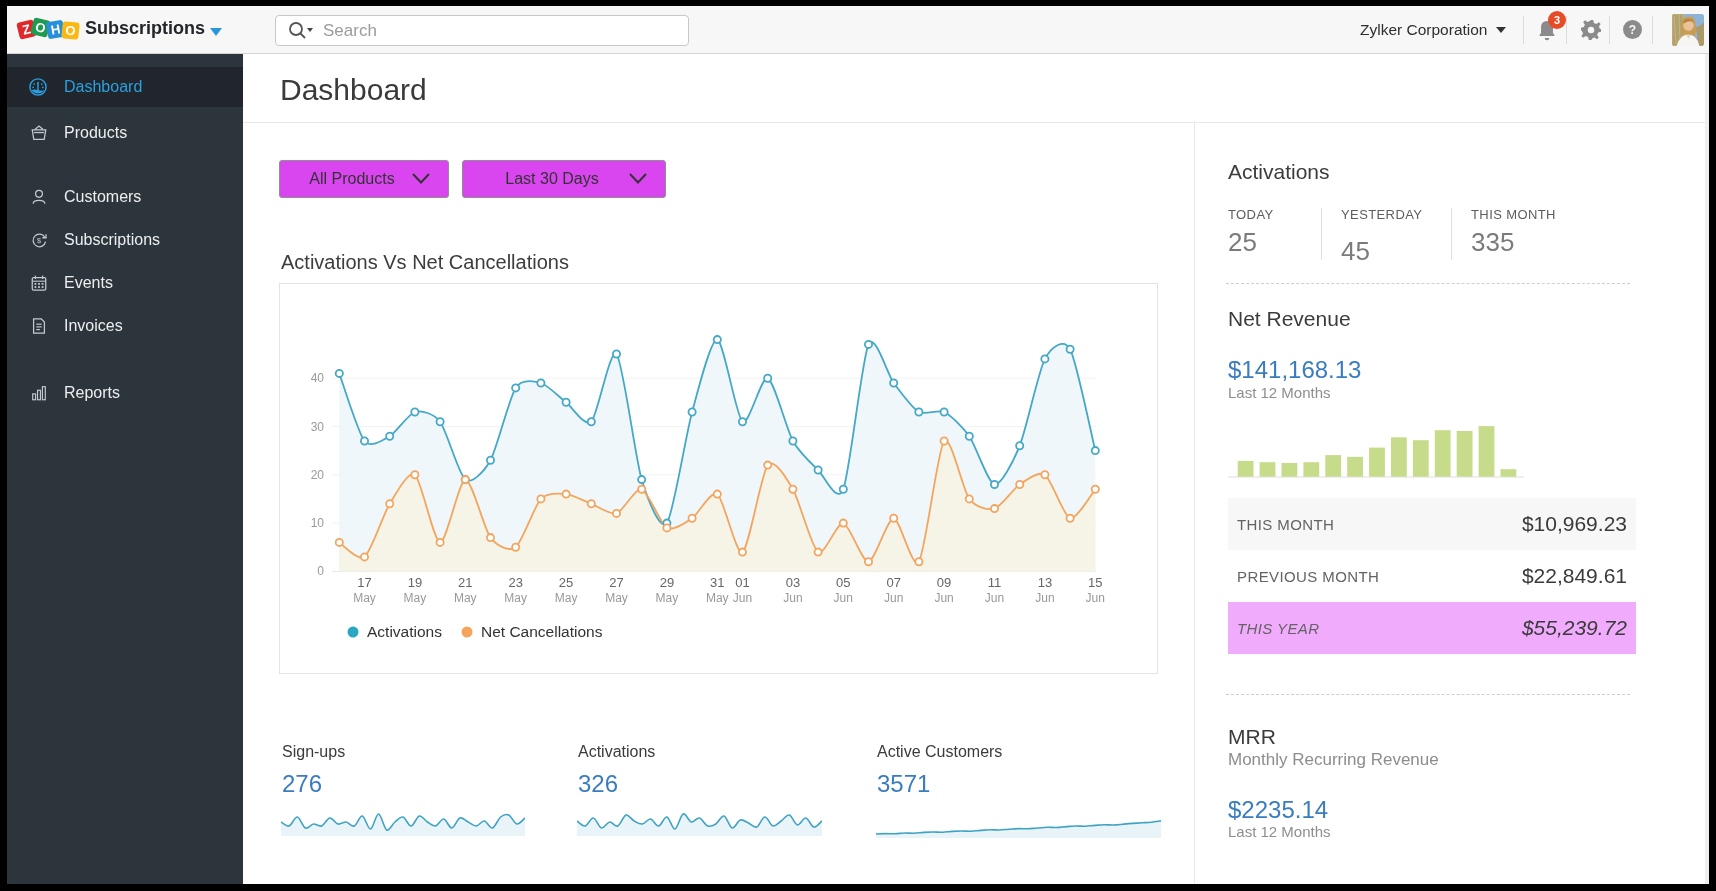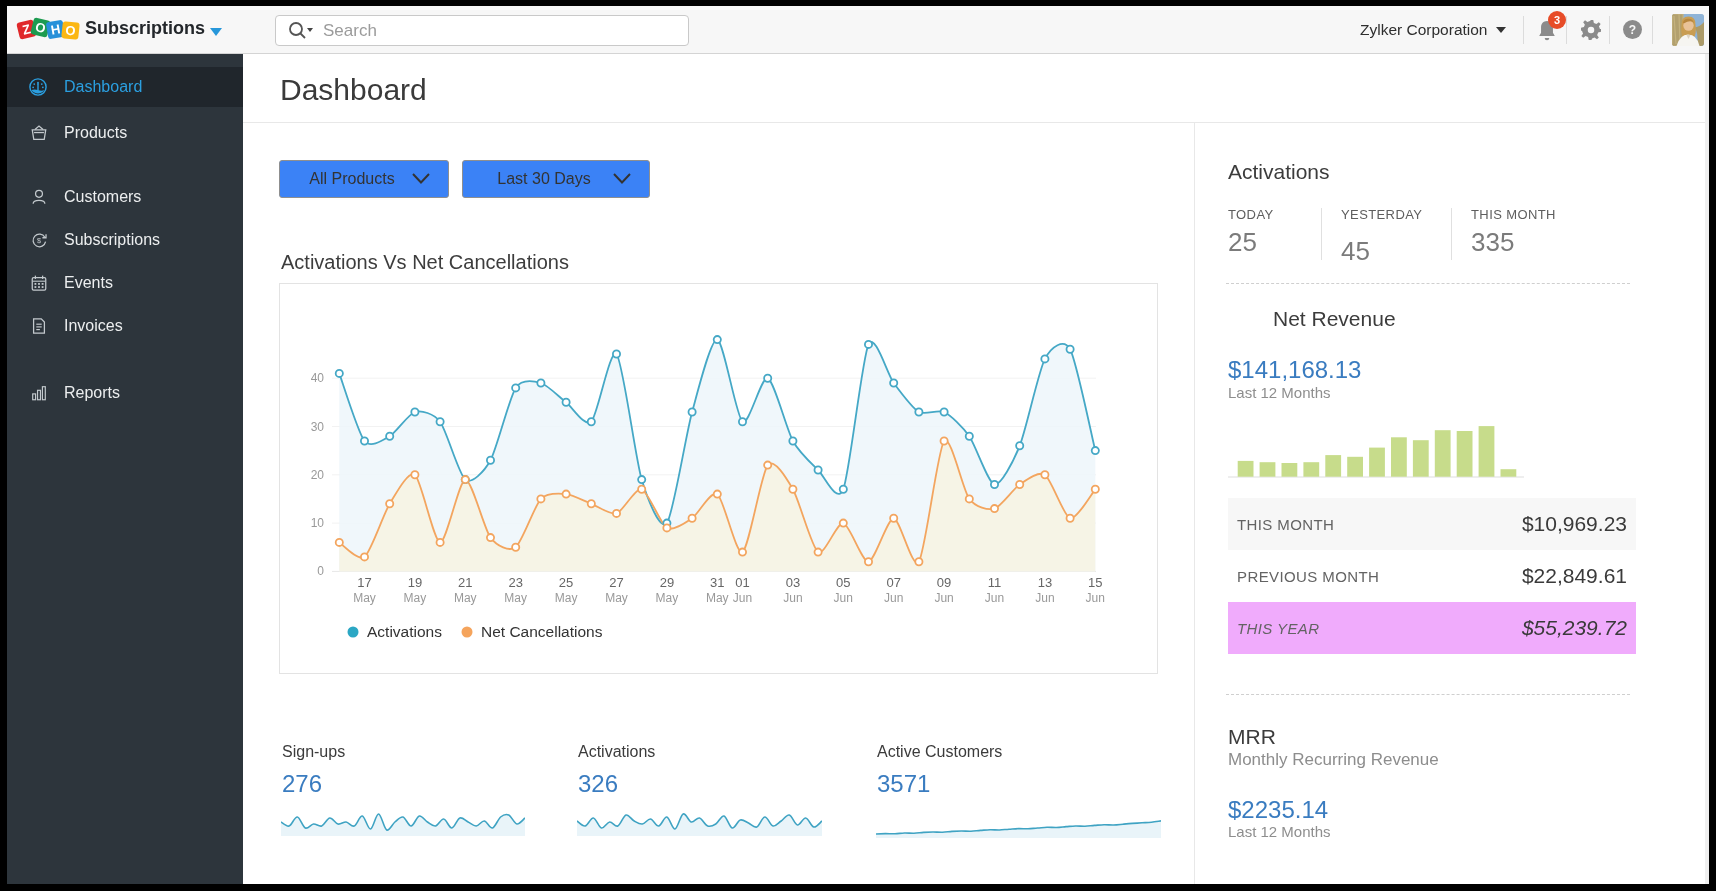--- a/index.html
+++ b/index.html
@@ -35,21 +35,21 @@
   .nav-item .nicon { position:absolute; left:23px; width:18px; height:18px; }
   .nav-item .nlabel { position:absolute; left:57px; font-size:16px; color:#eceeef; }
   .nav-item.active { background:#20262c; height:40px; }
   .nav-item.active .nlabel { color:#2b9fe0; }
   .nav-gap { height:24px; }
   
   .title { position:absolute; left:273px; top:67px; font-size:30px; color:#3a3a3a; }
   .hdr-line { position:absolute; left:236px; top:116px; width:1462px; height:1px; background:#e8e8e8; }
   .scrollstrip { position:absolute; left:1698px; top:48px; width:4px; height:830px; background:#efefef; }
   .vdiv { position:absolute; left:1187px; top:117px; width:1px; height:761px; background:#e8e8e8; }
-  .btn { position:absolute; top:154px; height:38px; background:#3b82f6; border:1px solid #8f8f8f;
+  .btn { position:absolute; top:154px; height:38px; background:#d946ef; border:1px solid #8f8f8f;
     border-radius:3px; font-size:16px; color:#333; }
   .btn .blabel { position:absolute; left:24px; right:48px; top:9px; text-align:center; }
   .btn svg { position:absolute; right:18px; top:12px; }
   .chart-title { position:absolute; left:274px; top:245px; font-size:20px; color:#3d3d3d; }
   .chart-box { position:absolute; left:272px; top:277px; width:879px; height:391px;
     border:1px solid #e3e3e3; background:#fff; }
   .stat-label { position:absolute; font-size:16px; color:#3b3b3b; }
   .stat-num { position:absolute; font-size:24px; color:#3a7cc0; }
   
   .rp-h { position:absolute; font-size:21px; color:#3c3c3c; }
@@ -201,21 +201,21 @@
   <div class="title">Dashboard</div>
   <div class="hdr-line"></div>
   <div class="vdiv"></div>
 
   <div class="btn" style="left:272px; width:170px;">
     <div class="blabel">All Products</div>
     <svg width="18" height="11" viewBox="0 0 18 11">
         <path d="M1 1 L9 9.5 L17 1" fill="none" stroke="#333" stroke-width="2"></path>
       </svg>
   </div>
-  <div class="btn" style="left:455px; width:188px;">
+  <div class="btn" style="left:455px; width:204px;">
     <div class="blabel">Last 30 Days</div>
     <svg width="18" height="11" viewBox="0 0 18 11">
         <path d="M1 1 L9 9.5 L17 1" fill="none" stroke="#333" stroke-width="2"></path>
       </svg>
   </div>
 
   <div class="chart-title">Activations Vs Net Cancellations</div>
   <div class="chart-box">
       <svg width="877" height="389" viewBox="0 0 877 389" style="position:absolute;left:0;top:0;">
         <line x1="52" y1="239.1" x2="816" y2="239.1" stroke="#f2f2f2" stroke-width="1"></line>
@@ -360,21 +360,21 @@
   <div class="rp-stat" style="left:1221px; top:221px;">25</div>
   <div class="rp-sep" style="left:1314px; top:202px;"></div>
   <div class="rp-small-label" style="left:1334px; top:201px;text-align:right;">YESTERDAY</div>
   <div class="rp-stat" style="left:1334px; top:230px;">45</div>
   <div class="rp-sep" style="left:1444px; top:202px;"></div>
   <div class="rp-small-label" style="left:1464px; top:201px;">THIS MONTH</div>
   <div class="rp-stat" style="left:1464px; top:221px;">335</div>
 
   <div class="dashed" style="top:277px;"></div>
 
-  <div class="rp-h" style="left:1221px; top:301px;margin-left:45px;">Net Revenue</div>
+  <div class="rp-h" style="left:1221px; top:301px;">Net Revenue</div>
   <div class="blue-big" style="left:1221px; top:350px;">$141,168.13</div>
   <div class="gray-sm" style="left:1221px; top:378px;">Last 12 Months</div>
 
   <div class="abs" style="left:1221px; top:413px;"><svg width="300" height="60" viewBox="0 0 300 60">
         <line x1="0" y1="58" x2="296" y2="58" stroke="#e8e8e8" stroke-width="1.5"></line>
         <rect x="9.7" y="41.9" width="15.8" height="15.8" fill="#c7dc8b"></rect>
         <rect x="31.6" y="43.2" width="15.8" height="14.5" fill="#c7dc8b"></rect>
         <rect x="53.5" y="44.0" width="15.8" height="13.7" fill="#c7dc8b"></rect>
         <rect x="75.4" y="43.2" width="15.8" height="14.5" fill="#c7dc8b"></rect>
         <rect x="97.3" y="36.1" width="15.8" height="21.6" fill="#c7dc8b"></rect>

